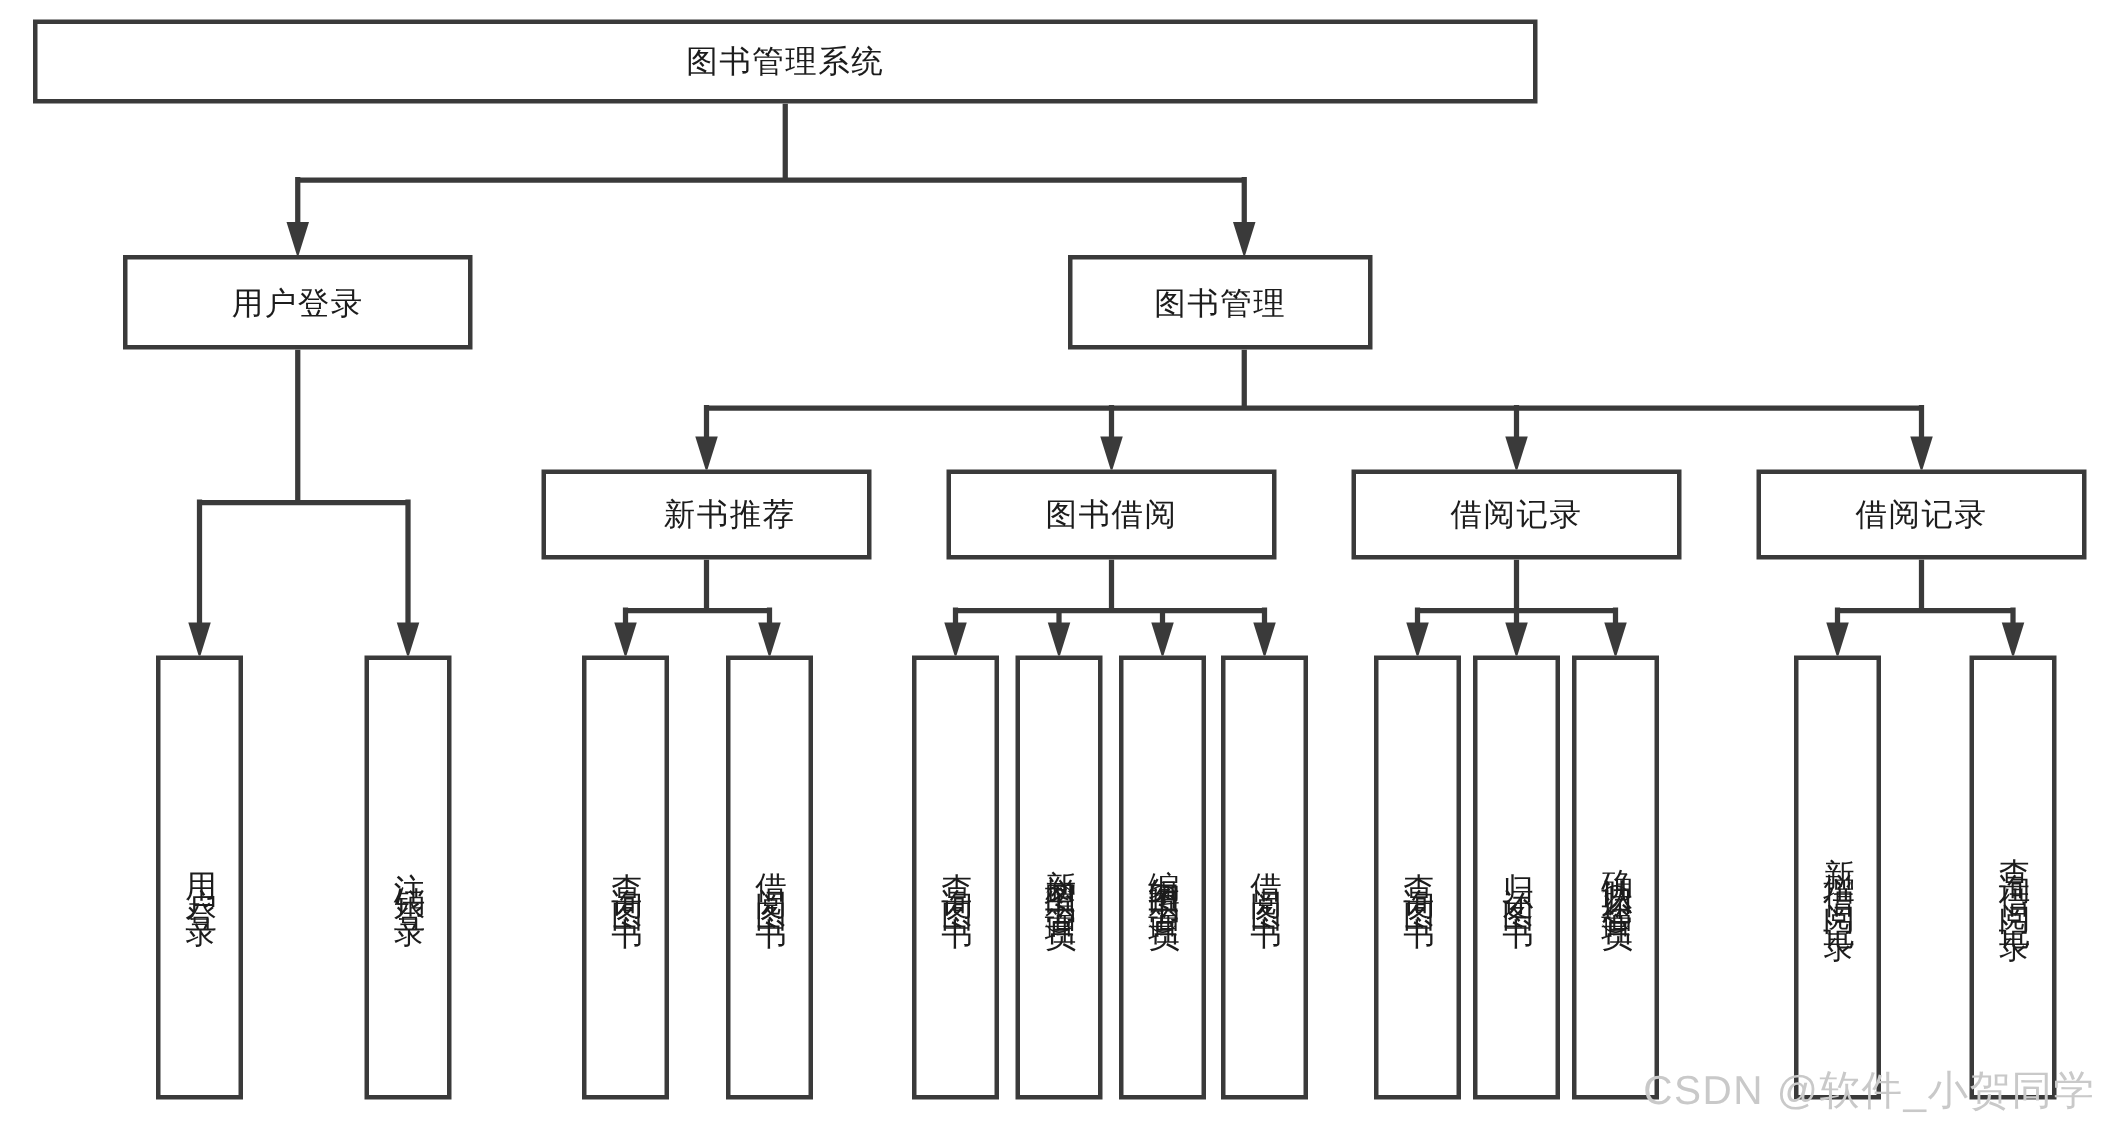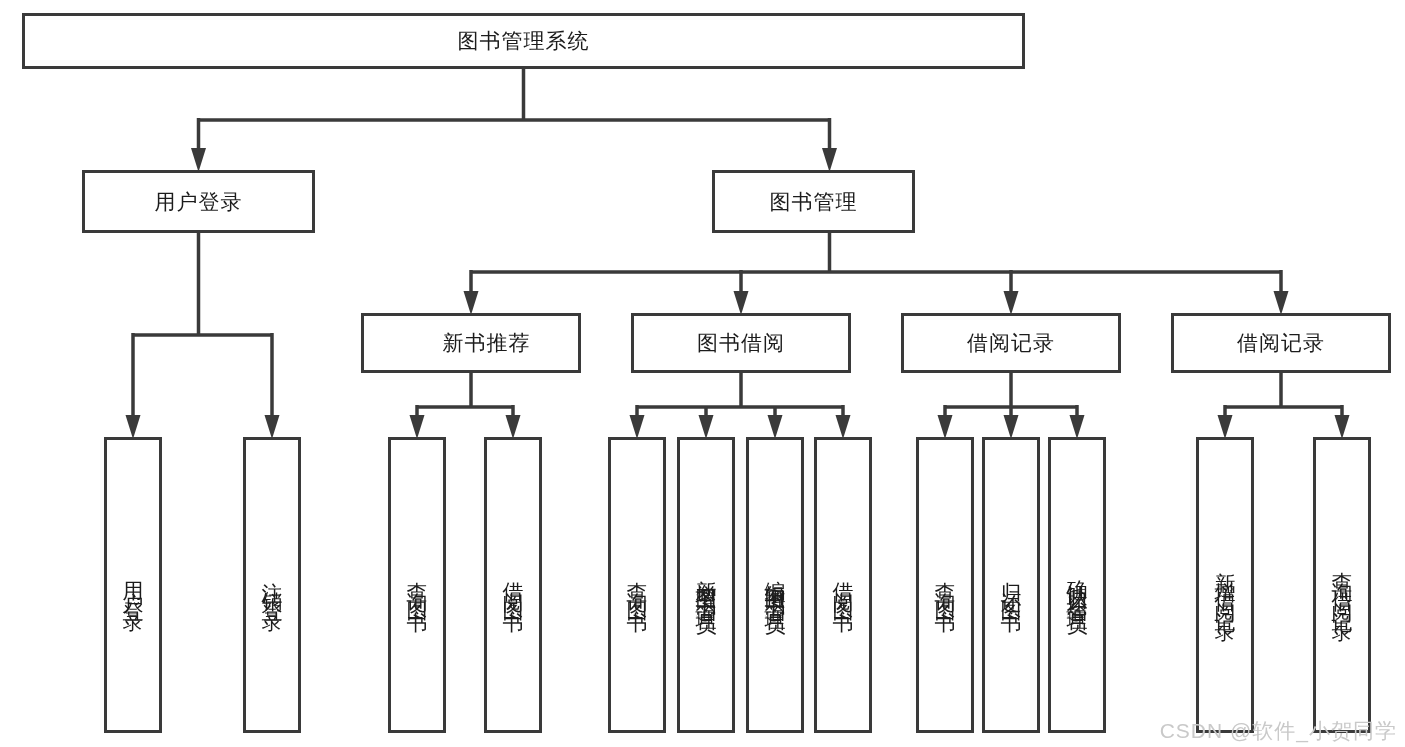--- a/index.html
+++ b/index.html
@@ -44,21 +44,21 @@
     color: #1c1c1c;
     writing-mode: vertical-rl;
     text-orientation: mixed;
     letter-spacing: 10px;
   }
   .vnode.tight { letter-spacing: 5px; }
   .watermark {
     position: absolute;
     right: 8px;
     bottom: 2px;
-    font-size: 21px;
+    font-size: 27px;
     color: #c9c9c9;
     letter-spacing: 1px;
     pointer-events: none;
   }
 </style>
 </head>
 <body>
 
 <div class="stage">
 

